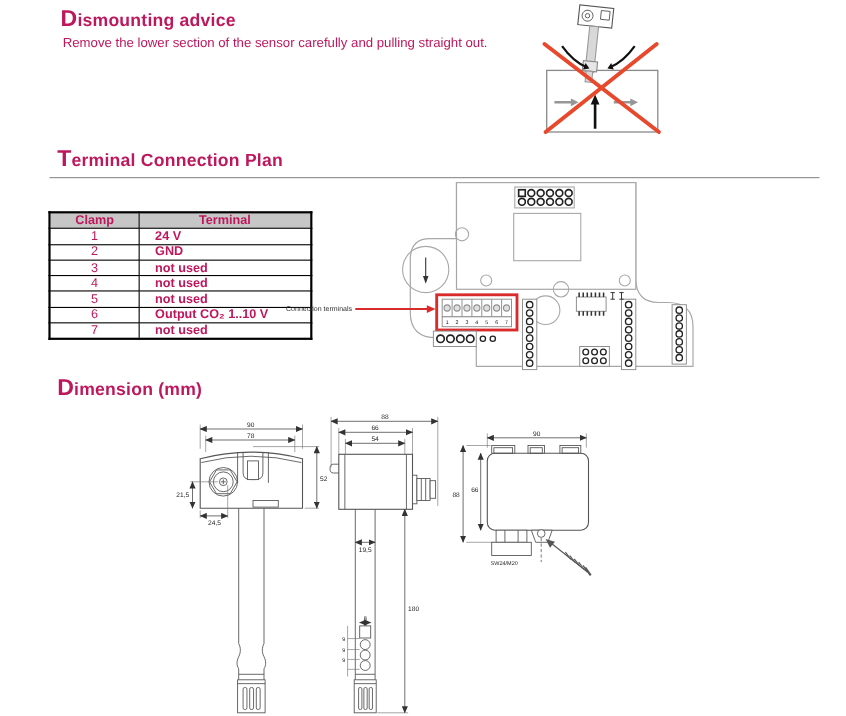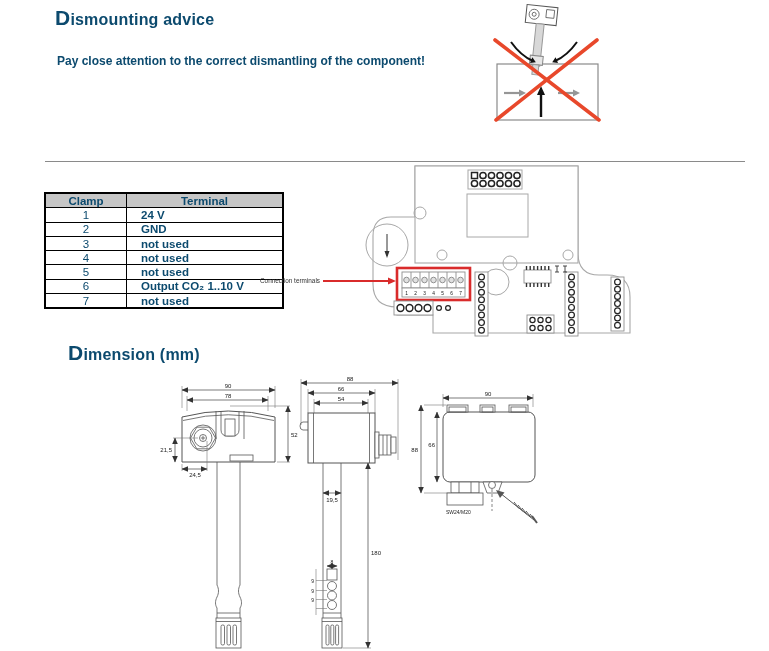--- a/index.html
+++ b/index.html
@@ -1,22 +1,22 @@
 <!DOCTYPE html>
 <html><head>
 <meta charset="utf-8">
 <style>
   html,body{margin:0;padding:0;background:#fff;}
   .page{position:relative;width:769px;height:651px;background:#fff;overflow:hidden;
-        font-family:"Liberation Sans","DejaVu Sans",sans-serif;color:#0c4a6e;}
+        font-family:"Liberation Sans","DejaVu Sans",sans-serif;color:#be185d;}
   .h{position:absolute;margin:0;font-weight:bold;font-size:16px;letter-spacing:.2px;}
   .h::first-letter{font-size:21px;}
   .h1{left:55px;top:6px;}
   .h2{left:52px;top:133px;}
-  .h3{left:68px;top:341px;}
+  .h3{left:52px;top:341px;}
   .p1{position:absolute;left:57px;top:32px;margin:0;font-size:12px;}
   .p2{position:absolute;left:57px;top:54px;margin:0;font-size:12px;font-weight:bold;}
   .rule{position:absolute;left:45px;top:161px;width:700px;height:1px;background:#8a8a8a;}
   table.clamp{position:absolute;left:44px;top:192px;border-collapse:collapse;
         border:2px solid #000;font-size:11.5px;table-layout:fixed;}
   table.clamp th,table.clamp td{border:1px solid #000;height:13.3px;padding:0 14px;white-space:nowrap;overflow:hidden;}
   table.clamp th{background:#c6c6c6;font-weight:bold;text-align:center;}
   td.cl{width:52px;text-align:center;}
   td.fn,th.fn{width:127px;}
   td.fn{text-align:left;padding-left:22px;font-weight:bold;}
@@ -37,21 +37,21 @@
   .dms{font-size:5px;fill:#222;}
   .tn{font-size:4.8px;fill:#111;}
   .callout{font-size:6.4px;fill:#333;}
 </style>
 </head>
 <body>
 
 <div class="page">
 
   <h2 class="h h1">Dismounting advice</h2>
-  <p class="p2">Pay close attention to the correct dismantling of the component!</p>
+  <p class="p1">Remove the lower section of the sensor carefully and pulling straight out.</p>
 
   <svg class="fig-dismount" width="160" height="128" viewBox="0 0 160 128">
     <g>
       <rect x="15" y="64" width="101" height="56" fill="#fff" stroke="#8a8a8a" stroke-width="1.2"></rect>
     </g>
     <g transform="translate(44,6) rotate(6 15 10)">
       <rect x="0" y="0" width="31" height="18" class="out"></rect>
       <circle cx="8" cy="9" r="5" class="out2"></circle>
       <circle cx="8" cy="9" r="2" class="out2"></circle>
       <rect x="20" y="3" width="8" height="8" class="out2"></rect>
@@ -74,20 +74,21 @@
     <g>
       <line x1="59" y1="117" x2="59" y2="92" stroke="#111" stroke-width="2.4"></line>
       <polygon points="59,86 55,95 63,95" fill="#111"></polygon>
     </g>
     <g stroke-width="3.6" stroke-linecap="round">
       <line x1="13" y1="40" x2="117" y2="120" stroke="#e8482b"></line>
       <line x1="115" y1="40" x2="14" y2="120" stroke="#e8482b"></line>
     </g>
   </svg>
 
+  <h2 class="h h2">Terminal Connection Plan</h2>
   <div class="rule"></div>
 
   <table class="clamp">
     <thead>
       <tr>
         <th class="cl">Clamp</th>
         <th class="fn">Terminal</th>
       </tr>
     </thead>
     <tbody>

